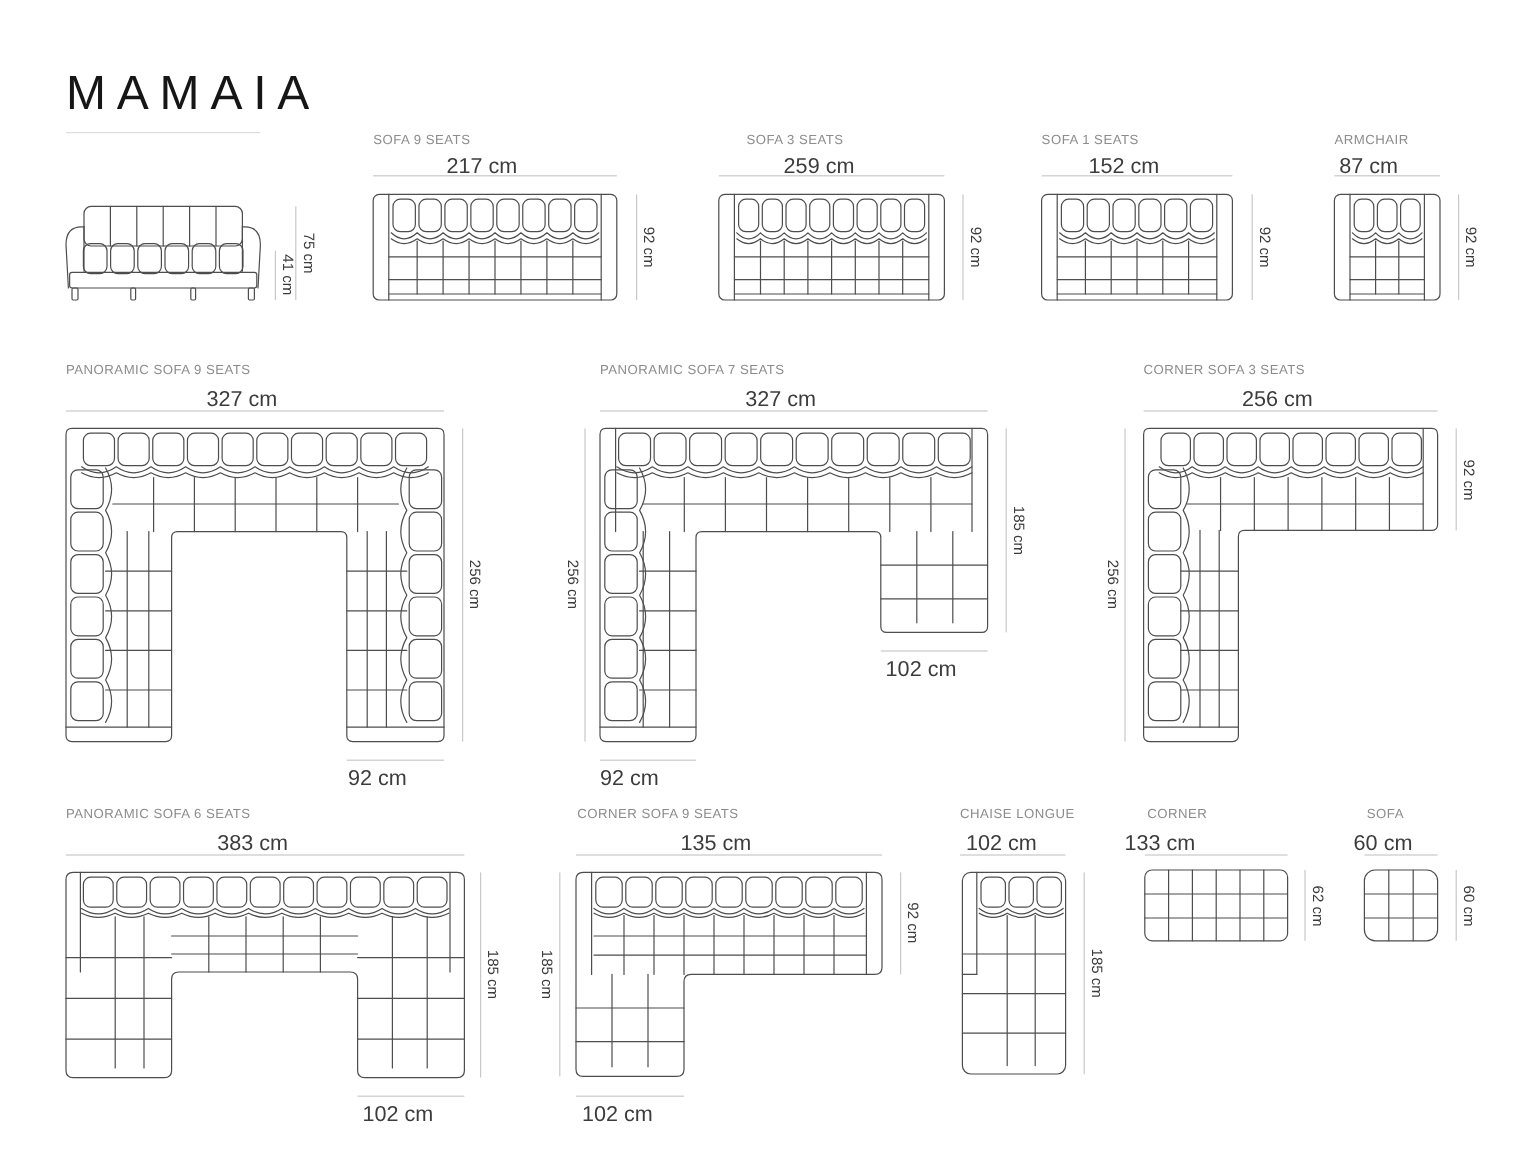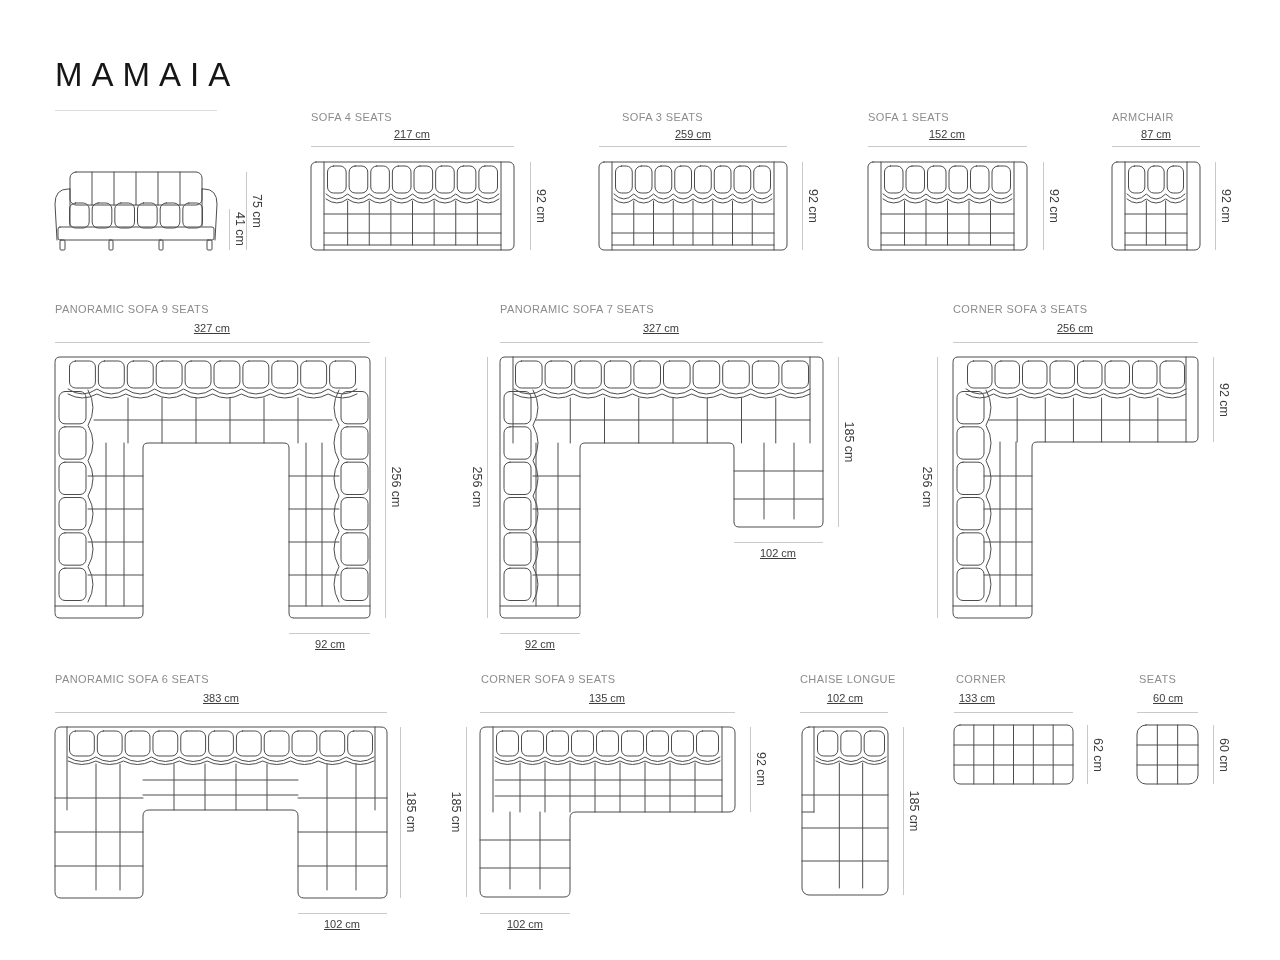--- a/index.html
+++ b/index.html
@@ -1,23 +1,23 @@
 <!DOCTYPE html>
 <html style="--title: #161616; --label: #8c8c8c; --dimtext: #3c3c3c; --dimline: #c9c9c9;"><head>
 <meta charset="utf-8">
 <style>
   html,body{margin:0;padding:0;background:#fff;}
   .stage{position:relative;width:1280px;height:960px;background:#fff;overflow:hidden;
          font-family:"Liberation Sans","DejaVu Sans",sans-serif;}
   #art{position:absolute;left:0;top:0;width:1280px;height:960px;}
-  .title{position:absolute;left:55px;top:56px;font-size:33px;font-weight:500;
+  .title{position:absolute;left:55px;top:56px;font-size:40px;font-weight:500;
          letter-spacing:9px;color:var(--title,#161616);white-space:nowrap;}
   .rule{position:absolute;height:1px;background:#dcdcdc;}
   .lbl{position:absolute;font-size:11px;color:var(--label,#8c8c8c);letter-spacing:.4px;white-space:nowrap;}
-  .dt{position:absolute;font-size:11px;color:var(--dimtext,#3c3c3c);width:80px;text-align:center;white-space:nowrap;text-decoration:underline;}
+  .dt{position:absolute;font-size:18px;color:var(--dimtext,#3c3c3c);width:80px;white-space:nowrap;}
   .vt{position:absolute;font-size:12.5px;color:var(--dimtext,#3c3c3c);writing-mode:vertical-rl;
       transform:translateY(-50%);white-space:nowrap;}
   .hl{position:absolute;height:1px;background:var(--dimline,#c9c9c9);}
   .vl{position:absolute;width:1px;background:var(--dimline,#c9c9c9);}
 </style>
 </head>
 <body>
 
 <div class="stage">
   <svg id="art" viewBox="0 0 1280 960">
@@ -596,21 +596,21 @@
   <div class="rule" style="left:55px;top:110px;width:162px"></div>
 
   <div>
     <div class="vl" style="left:229px;top:209px;height:41px"></div>
     <div class="vt" style="left:233px;top:229px">41 cm</div>
     <div class="vl" style="left:246px;top:172px;height:78px"></div>
     <div class="vt" style="left:250px;top:211px">75 cm</div>
   </div>
 
   <div>
-    <div class="lbl" style="left:311px;top:111px">SOFA 4 SEATS</div>
+    <div class="lbl" style="left:311px;top:111px">SOFA 9 SEATS</div>
     <div class="dt" style="left:372px;top:128px">217 cm</div>
     <div class="hl" style="left:311px;top:146px;width:203px"></div>
     <div class="vl" style="left:530px;top:162px;height:88px"></div>
     <div class="vt" style="left:534px;top:206px">92 cm</div>
   </div>
 
   <div>
     <div class="lbl" style="left:622px;top:111px">SOFA 3 SEATS</div>
     <div class="dt" style="left:653px;top:128px">259 cm</div>
     <div class="hl" style="left:599px;top:146px;width:188px"></div>
@@ -700,19 +700,19 @@
 
   <div>
     <div class="lbl" style="left:956px;top:673px">CORNER</div>
     <div class="dt" style="left:937px;top:692px">133 cm</div>
     <div class="hl" style="left:954px;top:712px;width:119px"></div>
     <div class="vl" style="left:1087px;top:725px;height:59px"></div>
     <div class="vt" style="left:1091px;top:755px">62 cm</div>
   </div>
 
   <div>
-    <div class="lbl" style="left:1139px;top:673px">SEATS</div>
+    <div class="lbl" style="left:1139px;top:673px">SOFA</div>
     <div class="dt" style="left:1128px;top:692px">60 cm</div>
     <div class="hl" style="left:1137px;top:712px;width:61px"></div>
     <div class="vl" style="left:1213px;top:725px;height:59px"></div>
     <div class="vt" style="left:1217px;top:755px">60 cm</div>
   </div>
 </div>
 
 </body></html>

